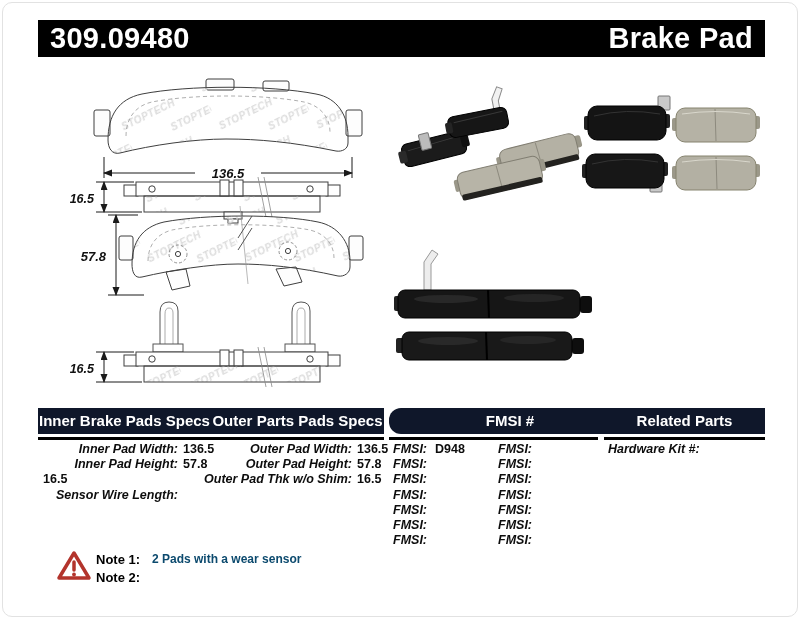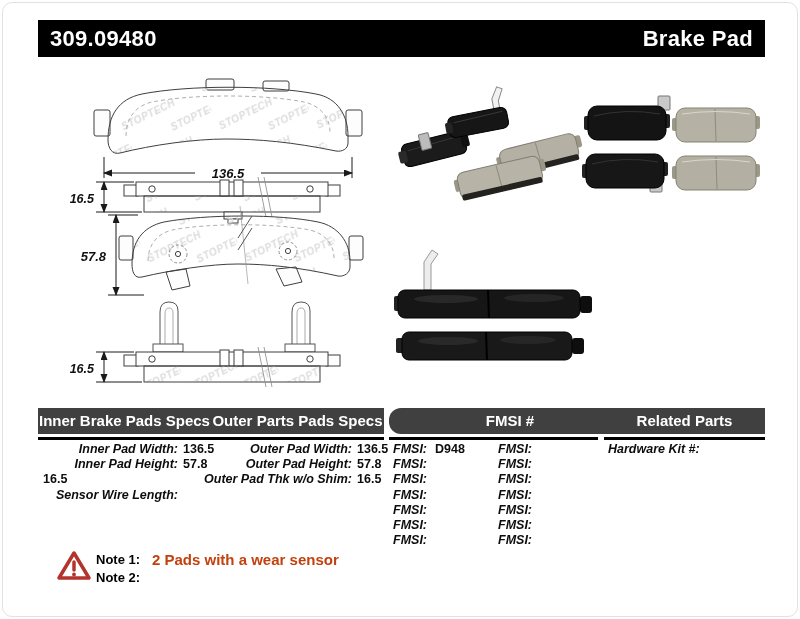--- a/index.html
+++ b/index.html
@@ -5,31 +5,31 @@
   html,body{margin:0;padding:0;}
   body{
     width:800px;height:619px;background:#ffffff;position:relative;overflow:hidden;
     font-family:"Liberation Sans",sans-serif;color:#0d0d0d;
   }
   .page-border{position:absolute;inset:2px;border:1px solid #e2e2e2;border-radius:10px;pointer-events:none;}
   
   .header-bar{
     position:absolute;left:38px;top:20px;width:727px;height:37px;background:#000;
     color:#fff;display:flex;justify-content:space-between;align-items:center;
-    padding:0 12px;box-sizing:border-box;font-weight:bold;font-size:22px;letter-spacing:.3px;
+    padding:0 12px;box-sizing:border-box;font-weight:bold;font-size:29px;letter-spacing:.3px;
   }
   
   .drawings{position:absolute;left:38px;top:78px;}
   .photos{position:absolute;left:388px;top:78px;}
   .dimtext{font-family:"Liberation Sans",sans-serif;font-style:italic;font-weight:bold;font-size:13px;fill:#111;}
   .dimtext.small{font-size:12.5px;}
   .wmtext{font-family:"Liberation Sans",sans-serif;font-style:italic;font-weight:bold;font-size:10px;fill:#dcdcdc;letter-spacing:.5px;}
   
   .th-bar{
-    position:absolute;top:408px;height:26px;background:#404040;color:#fff;
+    position:absolute;top:408px;height:26px;background:#0f172a;color:#fff;
     font-weight:bold;font-size:15px;line-height:26px;text-align:center;
   }
   .bar1{left:38px;width:346px;display:flex;}
   .th-half{flex:1;text-align:center;}
   .bar2{left:389px;width:242px;border-radius:12px;}
   .bar3{left:604px;width:161px;}
   .col-underline{position:absolute;top:437px;height:3px;background:#000;}
   .u1{left:38px;width:346px;}
   .u2{left:389px;width:209px;}
   .u3{left:604px;width:161px;}
@@ -40,21 +40,21 @@
   .inner .slbl{width:140px;}
   .outer .slbl{width:156px;}
   .fmsi .slbl{width:37px;text-align:left;}
   .rel  .slbl{text-align:left;}
   .sval{margin-left:5px;text-align:left;}
   
   .notes{position:absolute;left:96px;top:551px;font-size:13px;font-weight:bold;}
   .nrow{display:flex;line-height:17.5px;white-space:nowrap;}
   .nlbl{width:48px;color:#000;}
   .nval{margin-left:8px;}
-  .nval.red{color:#c2410c;font-size:15px;}
+  .nval.red{color:#0c4a6e;font-size:12px;}
   .warn-icon{position:absolute;left:56px;top:550px;}
 </style>
 </head>
 <body>
 
 <div class="page">
   <div class="page-border"></div>
 
   <div class="header-bar">
     <span>309.09480</span>

